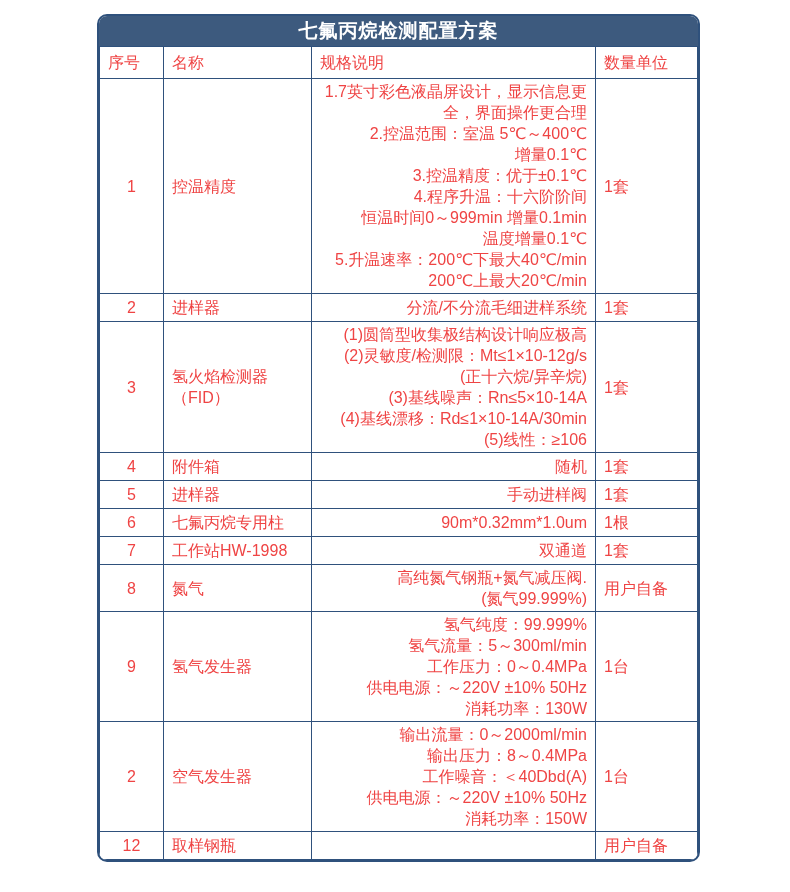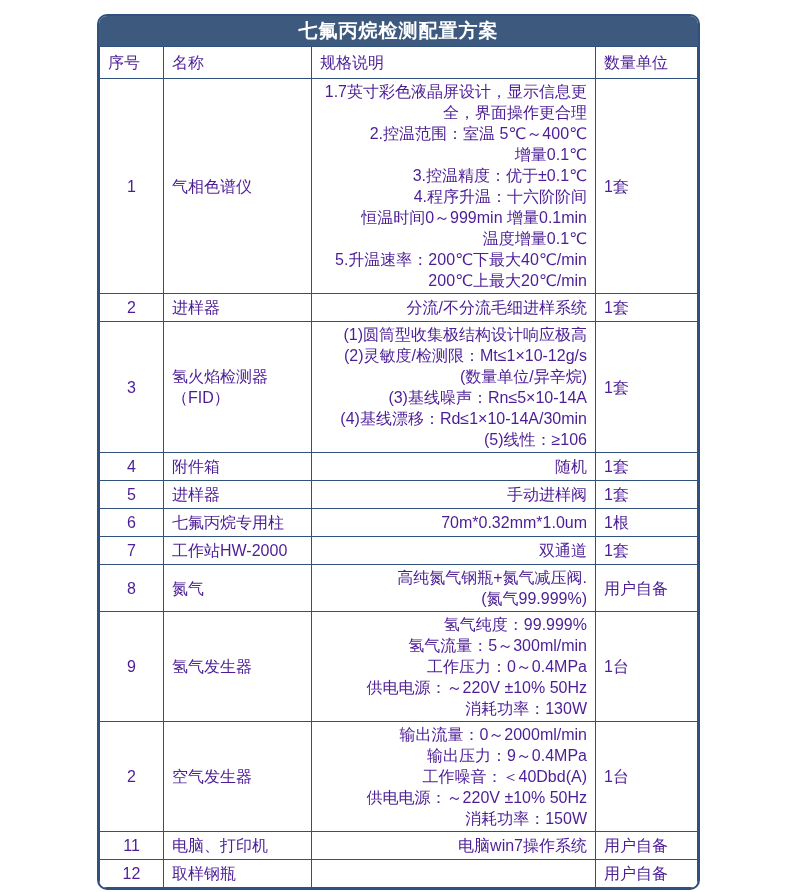--- a/index.html
+++ b/index.html
@@ -36,21 +36,21 @@
     font-weight: bold;
     letter-spacing: 1px;
   }
   table.cfg {
     width: 100%;
     border-collapse: collapse;
     table-layout: fixed;
   }
   table.cfg th, table.cfg td {
     border: 1.5px solid #2f517c;
-    color: #4c1d95;
+    color: #ef4444;
     font-size: 16px;
     line-height: 21px;
     vertical-align: middle;
     overflow: hidden;
   }
   table.cfg th {
     font-weight: normal;
     text-align: left;
     padding: 5px 8px;
     height: 21px;
@@ -81,21 +81,21 @@
         <tr>
           <th>序号</th>
           <th>名称</th>
           <th>规格说明</th>
           <th>数量单位</th>
         </tr>
       </thead>
       <tbody>
           <tr>
             <td class="c-no">1</td>
-            <td class="c-name">气相色谱仪</td>
+            <td class="c-name">控温精度</td>
             <td class="c-spec">
               <div class="spec-line">1.7英寸彩色液晶屏设计，显示信息更全，界面操作更合理</div>
               <div class="spec-line">2.控温范围：室温 5℃～400℃</div>
               <div class="spec-line">增量0.1℃</div>
               <div class="spec-line">3.控温精度：优于±0.1℃</div>
               <div class="spec-line">4.程序升温：十六阶阶间</div>
               <div class="spec-line">恒温时间0～999min 增量0.1min</div>
               <div class="spec-line">温度增量0.1℃</div>
               <div class="spec-line">5.升温速率：200℃下最大40℃/min</div>
               <div class="spec-line">200℃上最大20℃/min</div>
@@ -109,21 +109,21 @@
               <div class="spec-line">分流/不分流毛细进样系统</div>
             </td>
             <td class="c-qty">1套</td>
           </tr>
           <tr>
             <td class="c-no">3</td>
             <td class="c-name">氢火焰检测器（FID）</td>
             <td class="c-spec">
               <div class="spec-line">(1)圆筒型收集极结构设计响应极高</div>
               <div class="spec-line">(2)灵敏度/检测限：Mt≤1×10-12g/s</div>
-              <div class="spec-line">(数量单位/异辛烷)</div>
+              <div class="spec-line">(正十六烷/异辛烷)</div>
               <div class="spec-line">(3)基线噪声：Rn≤5×10-14A</div>
               <div class="spec-line">(4)基线漂移：Rd≤1×10-14A/30min</div>
               <div class="spec-line">(5)线性：≥106</div>
             </td>
             <td class="c-qty">1套</td>
           </tr>
           <tr>
             <td class="c-no">4</td>
             <td class="c-name">附件箱</td>
             <td class="c-spec">
@@ -136,27 +136,27 @@
             <td class="c-name">进样器</td>
             <td class="c-spec">
               <div class="spec-line">手动进样阀</div>
             </td>
             <td class="c-qty">1套</td>
           </tr>
           <tr>
             <td class="c-no">6</td>
             <td class="c-name">七氟丙烷专用柱</td>
             <td class="c-spec">
-              <div class="spec-line">70m*0.32mm*1.0um</div>
+              <div class="spec-line">90m*0.32mm*1.0um</div>
             </td>
             <td class="c-qty">1根</td>
           </tr>
           <tr>
             <td class="c-no">7</td>
-            <td class="c-name">工作站HW-2000</td>
+            <td class="c-name">工作站HW-1998</td>
             <td class="c-spec">
               <div class="spec-line">双通道</div>
             </td>
             <td class="c-qty">1套</td>
           </tr>
           <tr>
             <td class="c-no">8</td>
             <td class="c-name">氮气</td>
             <td class="c-spec">
               <div class="spec-line">高纯氮气钢瓶+氮气减压阀.</div>
@@ -174,34 +174,26 @@
               <div class="spec-line">供电电源：～220V ±10% 50Hz</div>
               <div class="spec-line">消耗功率：130W</div>
             </td>
             <td class="c-qty">1台</td>
           </tr>
           <tr>
             <td class="c-no">2</td>
             <td class="c-name">空气发生器</td>
             <td class="c-spec">
               <div class="spec-line">输出流量：0～2000ml/min</div>
-              <div class="spec-line">输出压力：9～0.4MPa</div>
+              <div class="spec-line">输出压力：8～0.4MPa</div>
               <div class="spec-line">工作噪音：＜40Dbd(A)</div>
               <div class="spec-line">供电电源：～220V ±10% 50Hz</div>
               <div class="spec-line">消耗功率：150W</div>
             </td>
             <td class="c-qty">1台</td>
-          </tr>
-          <tr>
-            <td class="c-no">11</td>
-            <td class="c-name">电脑、打印机</td>
-            <td class="c-spec">
-              <div class="spec-line">电脑win7操作系统</div>
-            </td>
-            <td class="c-qty">用户自备</td>
           </tr>
           <tr>
             <td class="c-no">12</td>
             <td class="c-name">取样钢瓶</td>
             <td class="c-spec"></td>
             <td class="c-qty">用户自备</td>
           </tr>
         </tbody>
     </table>
   </div>

